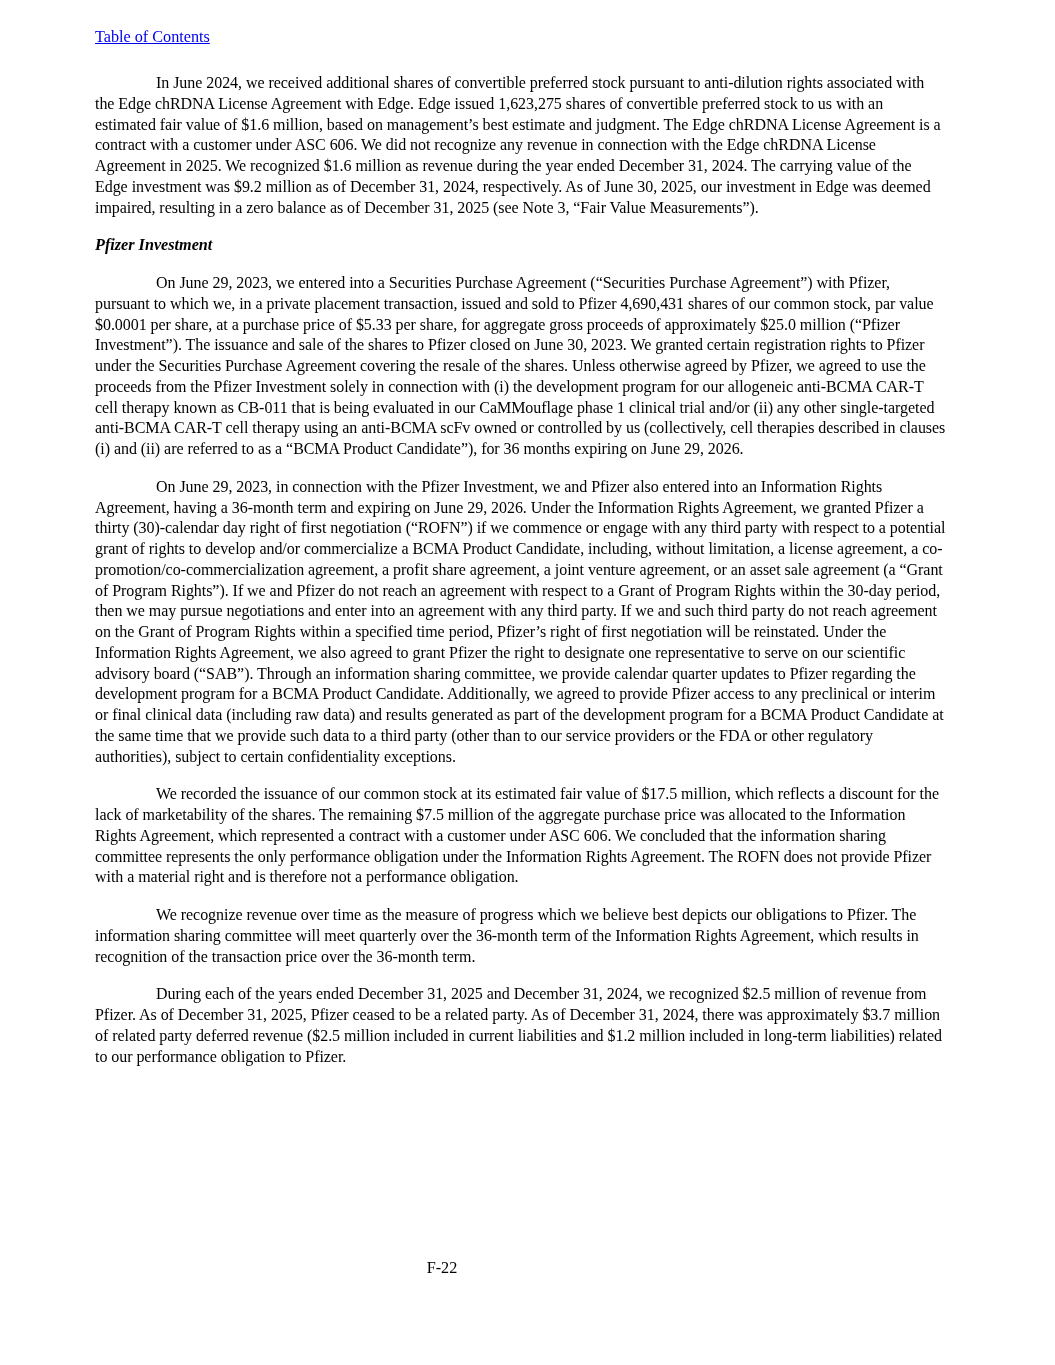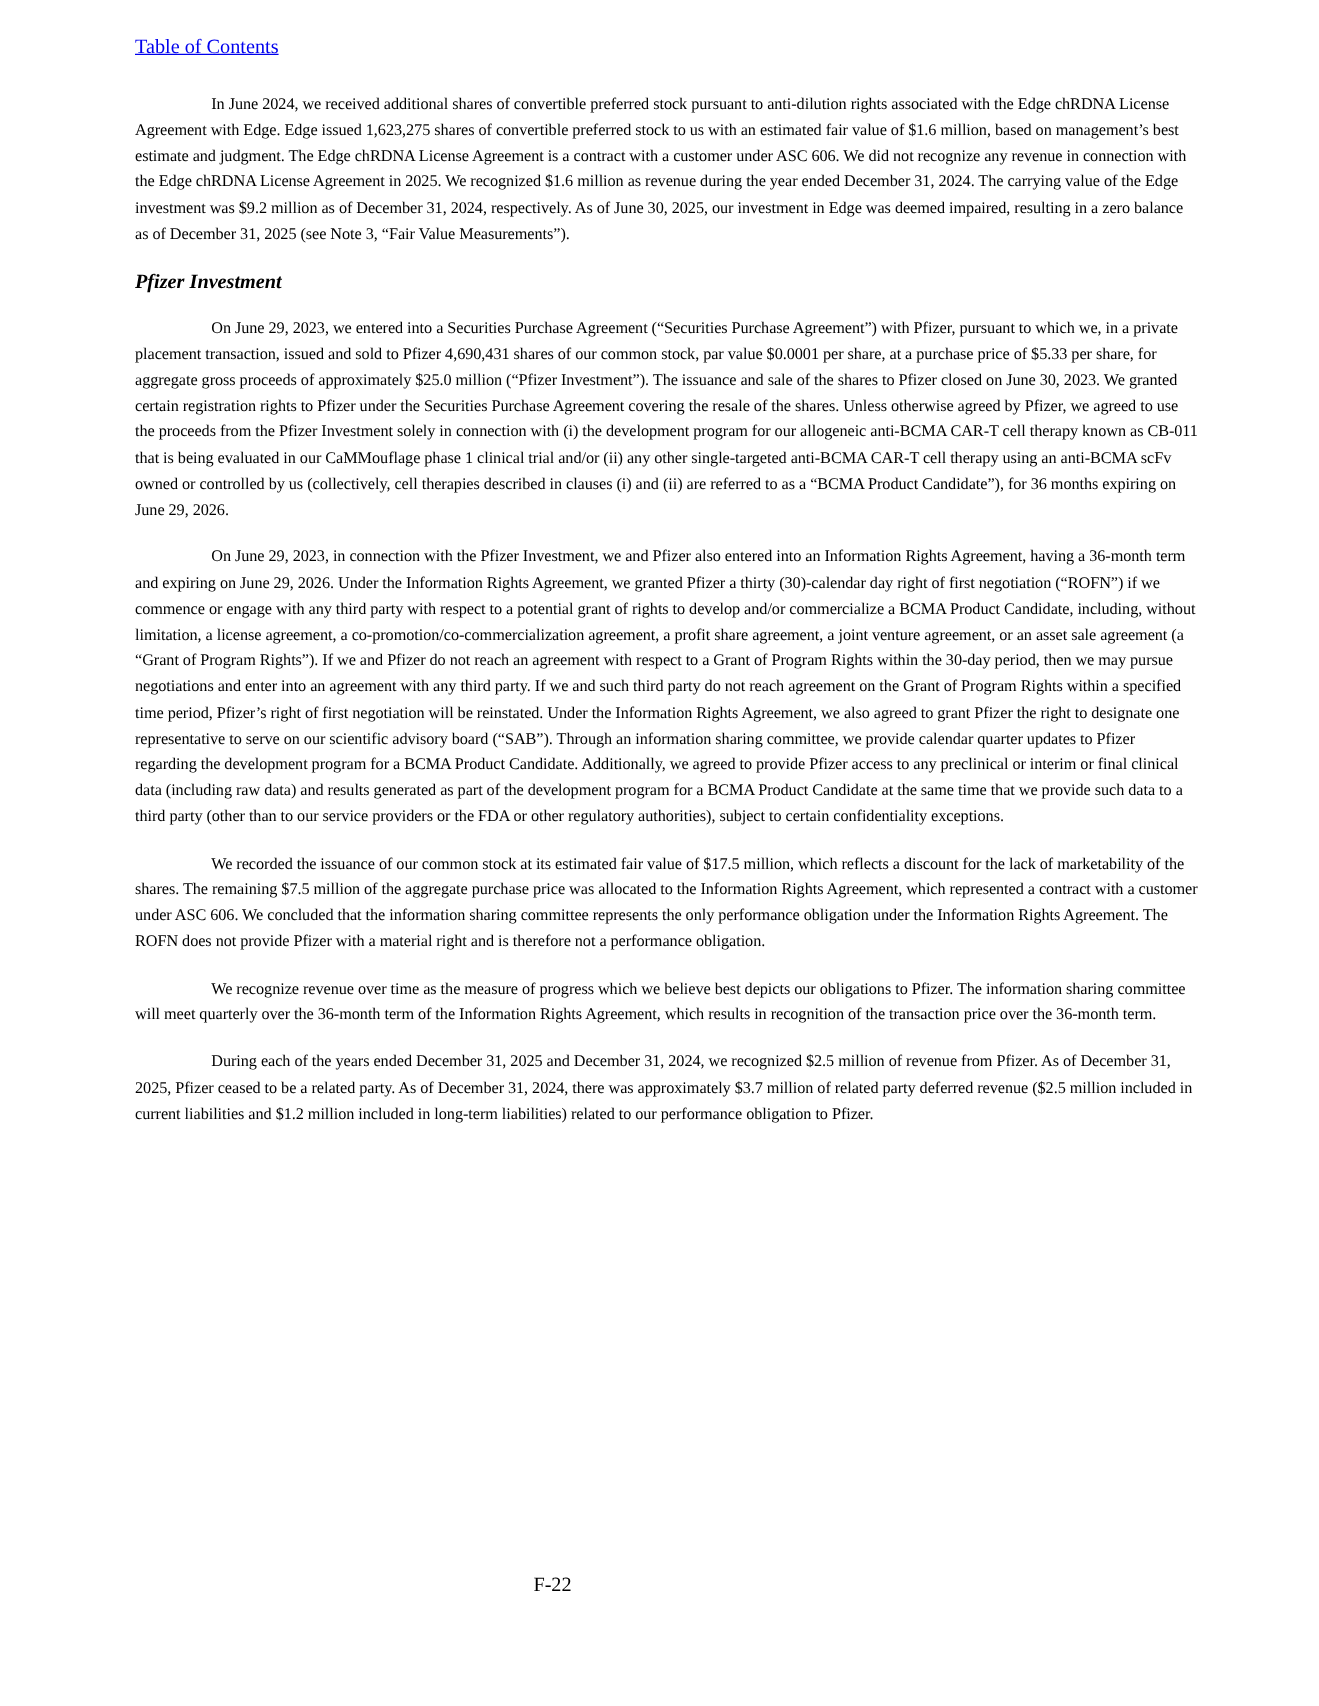--- a/index.html
+++ b/index.html
@@ -10,36 +10,36 @@
     body {
       width: 1055px;
       height: 1365px;
       position: relative;
       overflow: hidden;
       font-family: "Liberation Serif", "DejaVu Serif", serif;
       color: #000000;
     }
     .page {
       position: absolute;
-      left: 108px;
+      left: 95px;
       top: 26px;
       width: 852px;
     }
     .toc-link {
       display: inline-block;
       font-size: 16.2px;
       line-height: 22px;
       color: #0000ee;
       text-decoration: underline;
       cursor: pointer;
       margin-bottom: 25px;
     }
     p.para {
       margin: 0 0 17px 0;
-      font-size: 13px;
+      font-size: 16px;
       line-height: 20.75px;
       text-indent: 61px;
       text-align: left;
       letter-spacing: -0.05px;
     }
     .section-heading {
       margin: 14px 0 17px 0;
       font-size: 16.2px;
       line-height: 20.75px;
       font-weight: bold;

